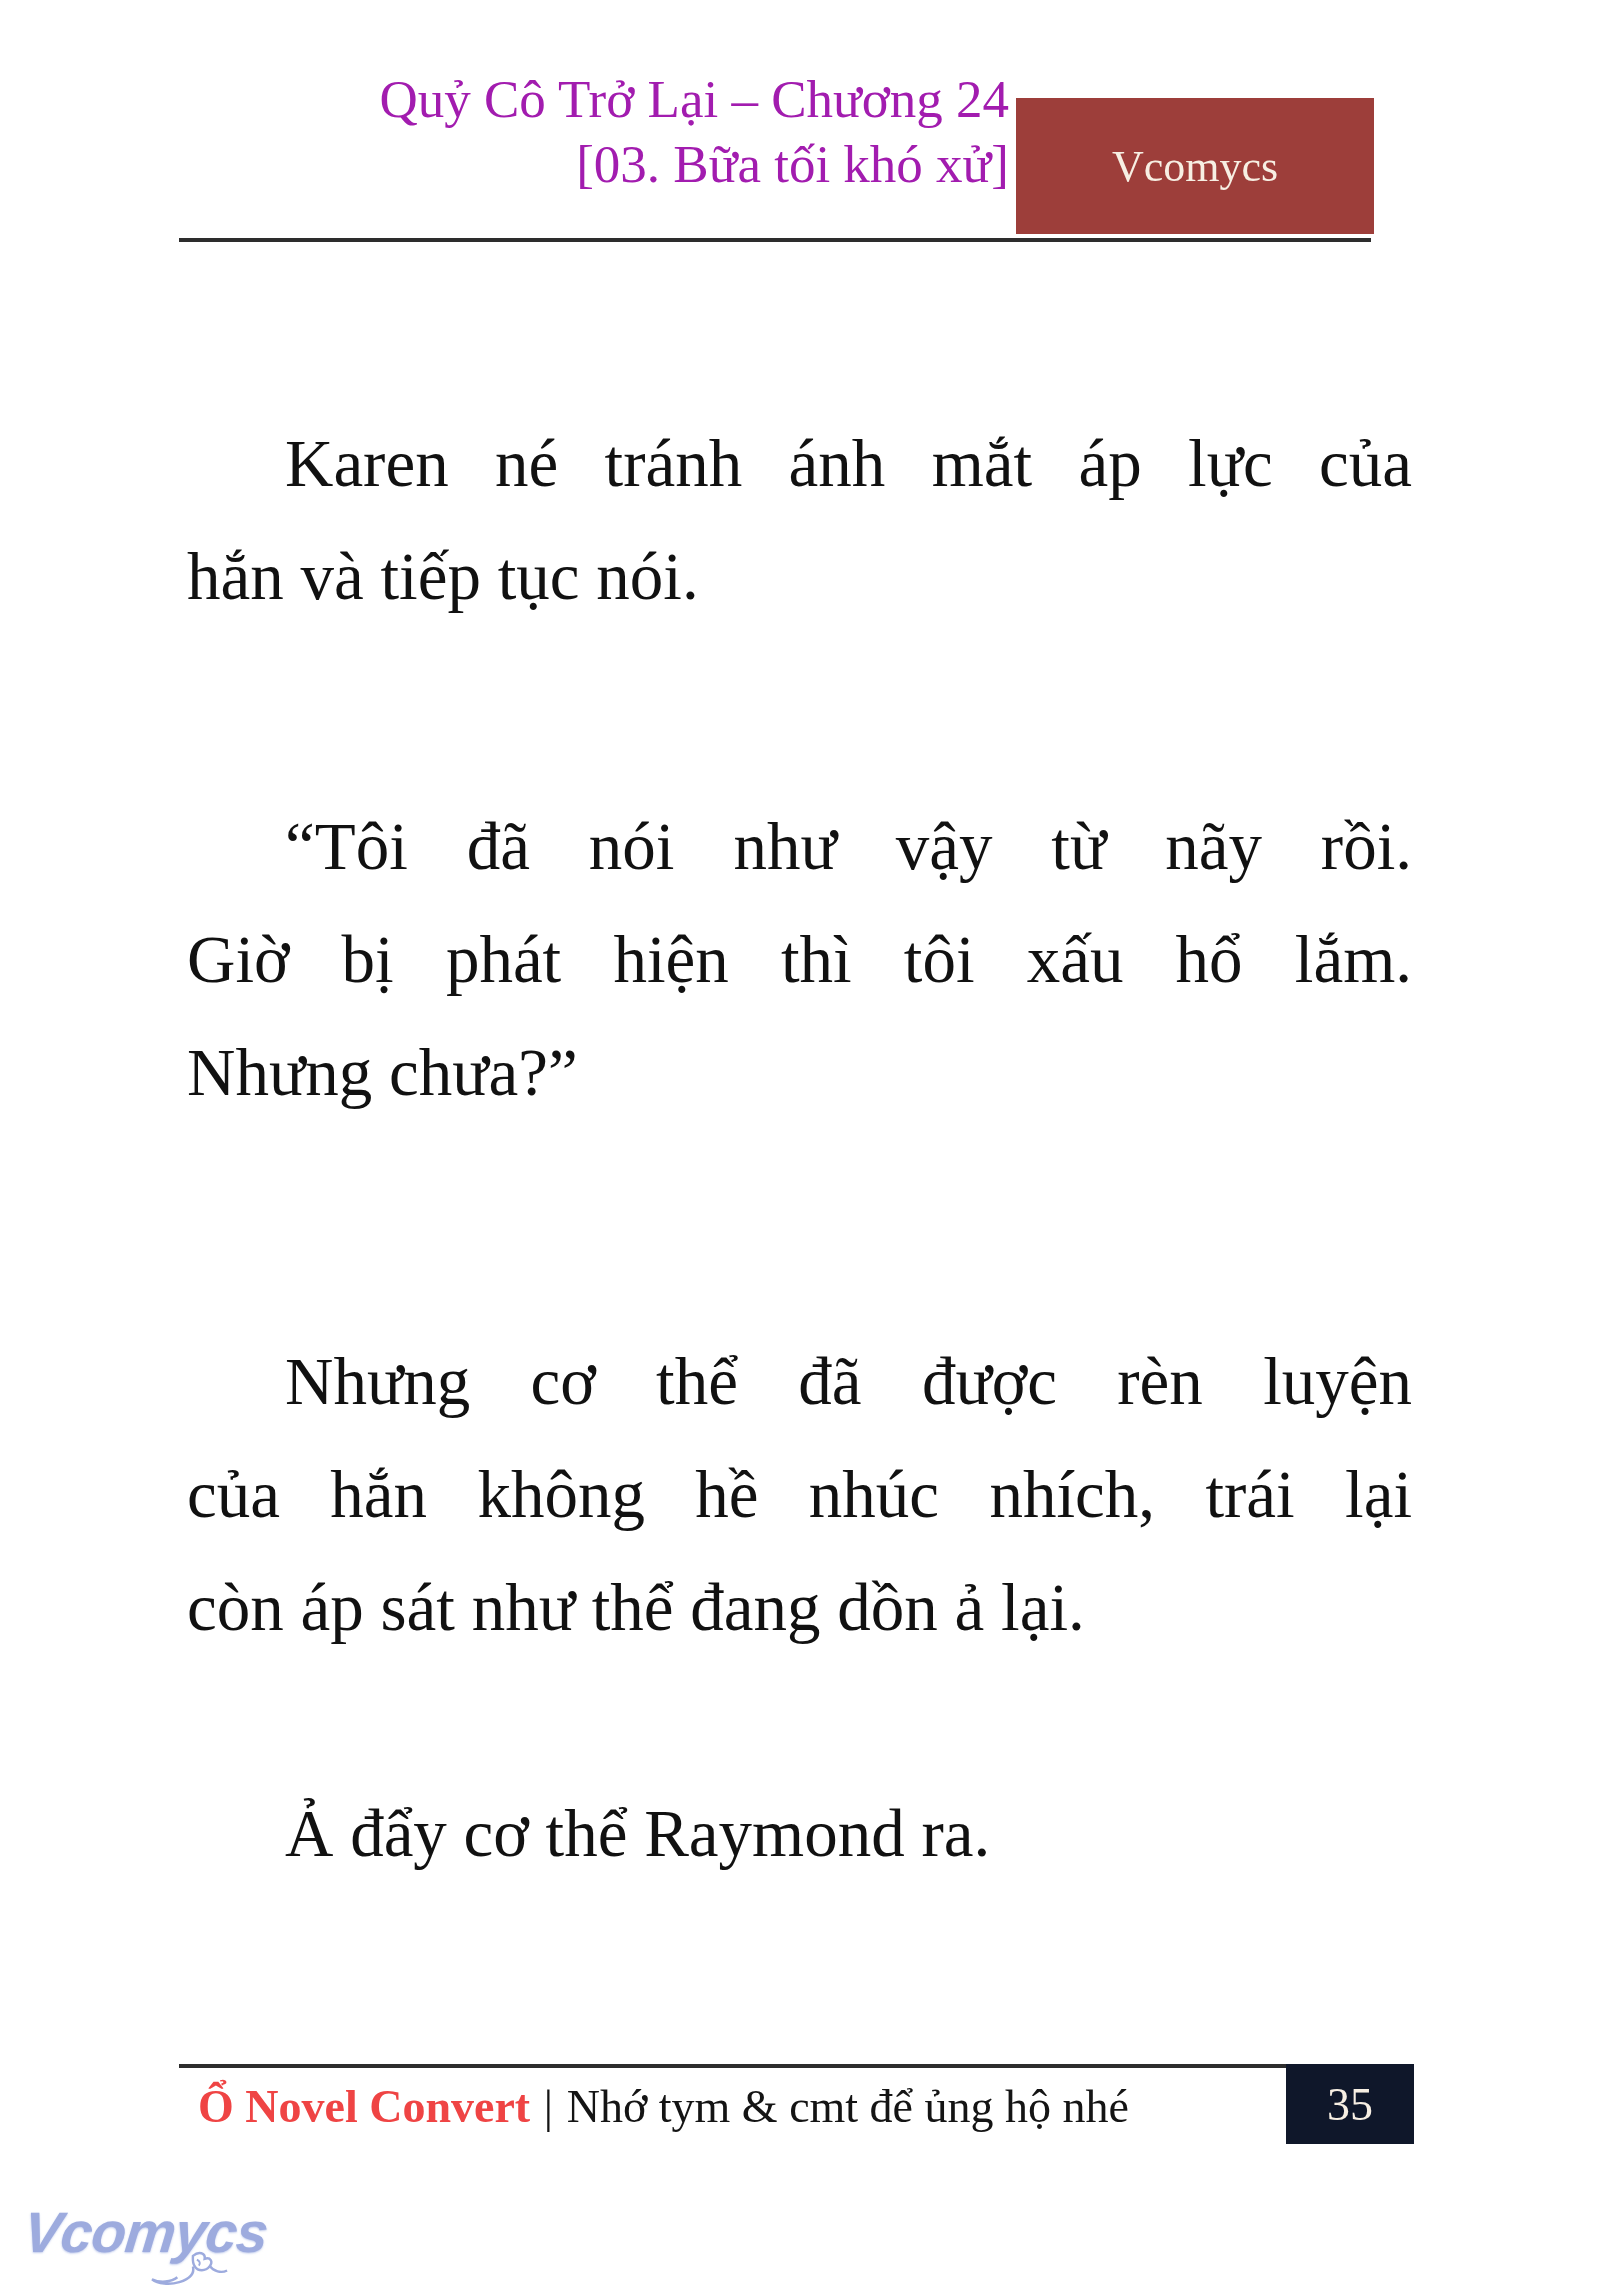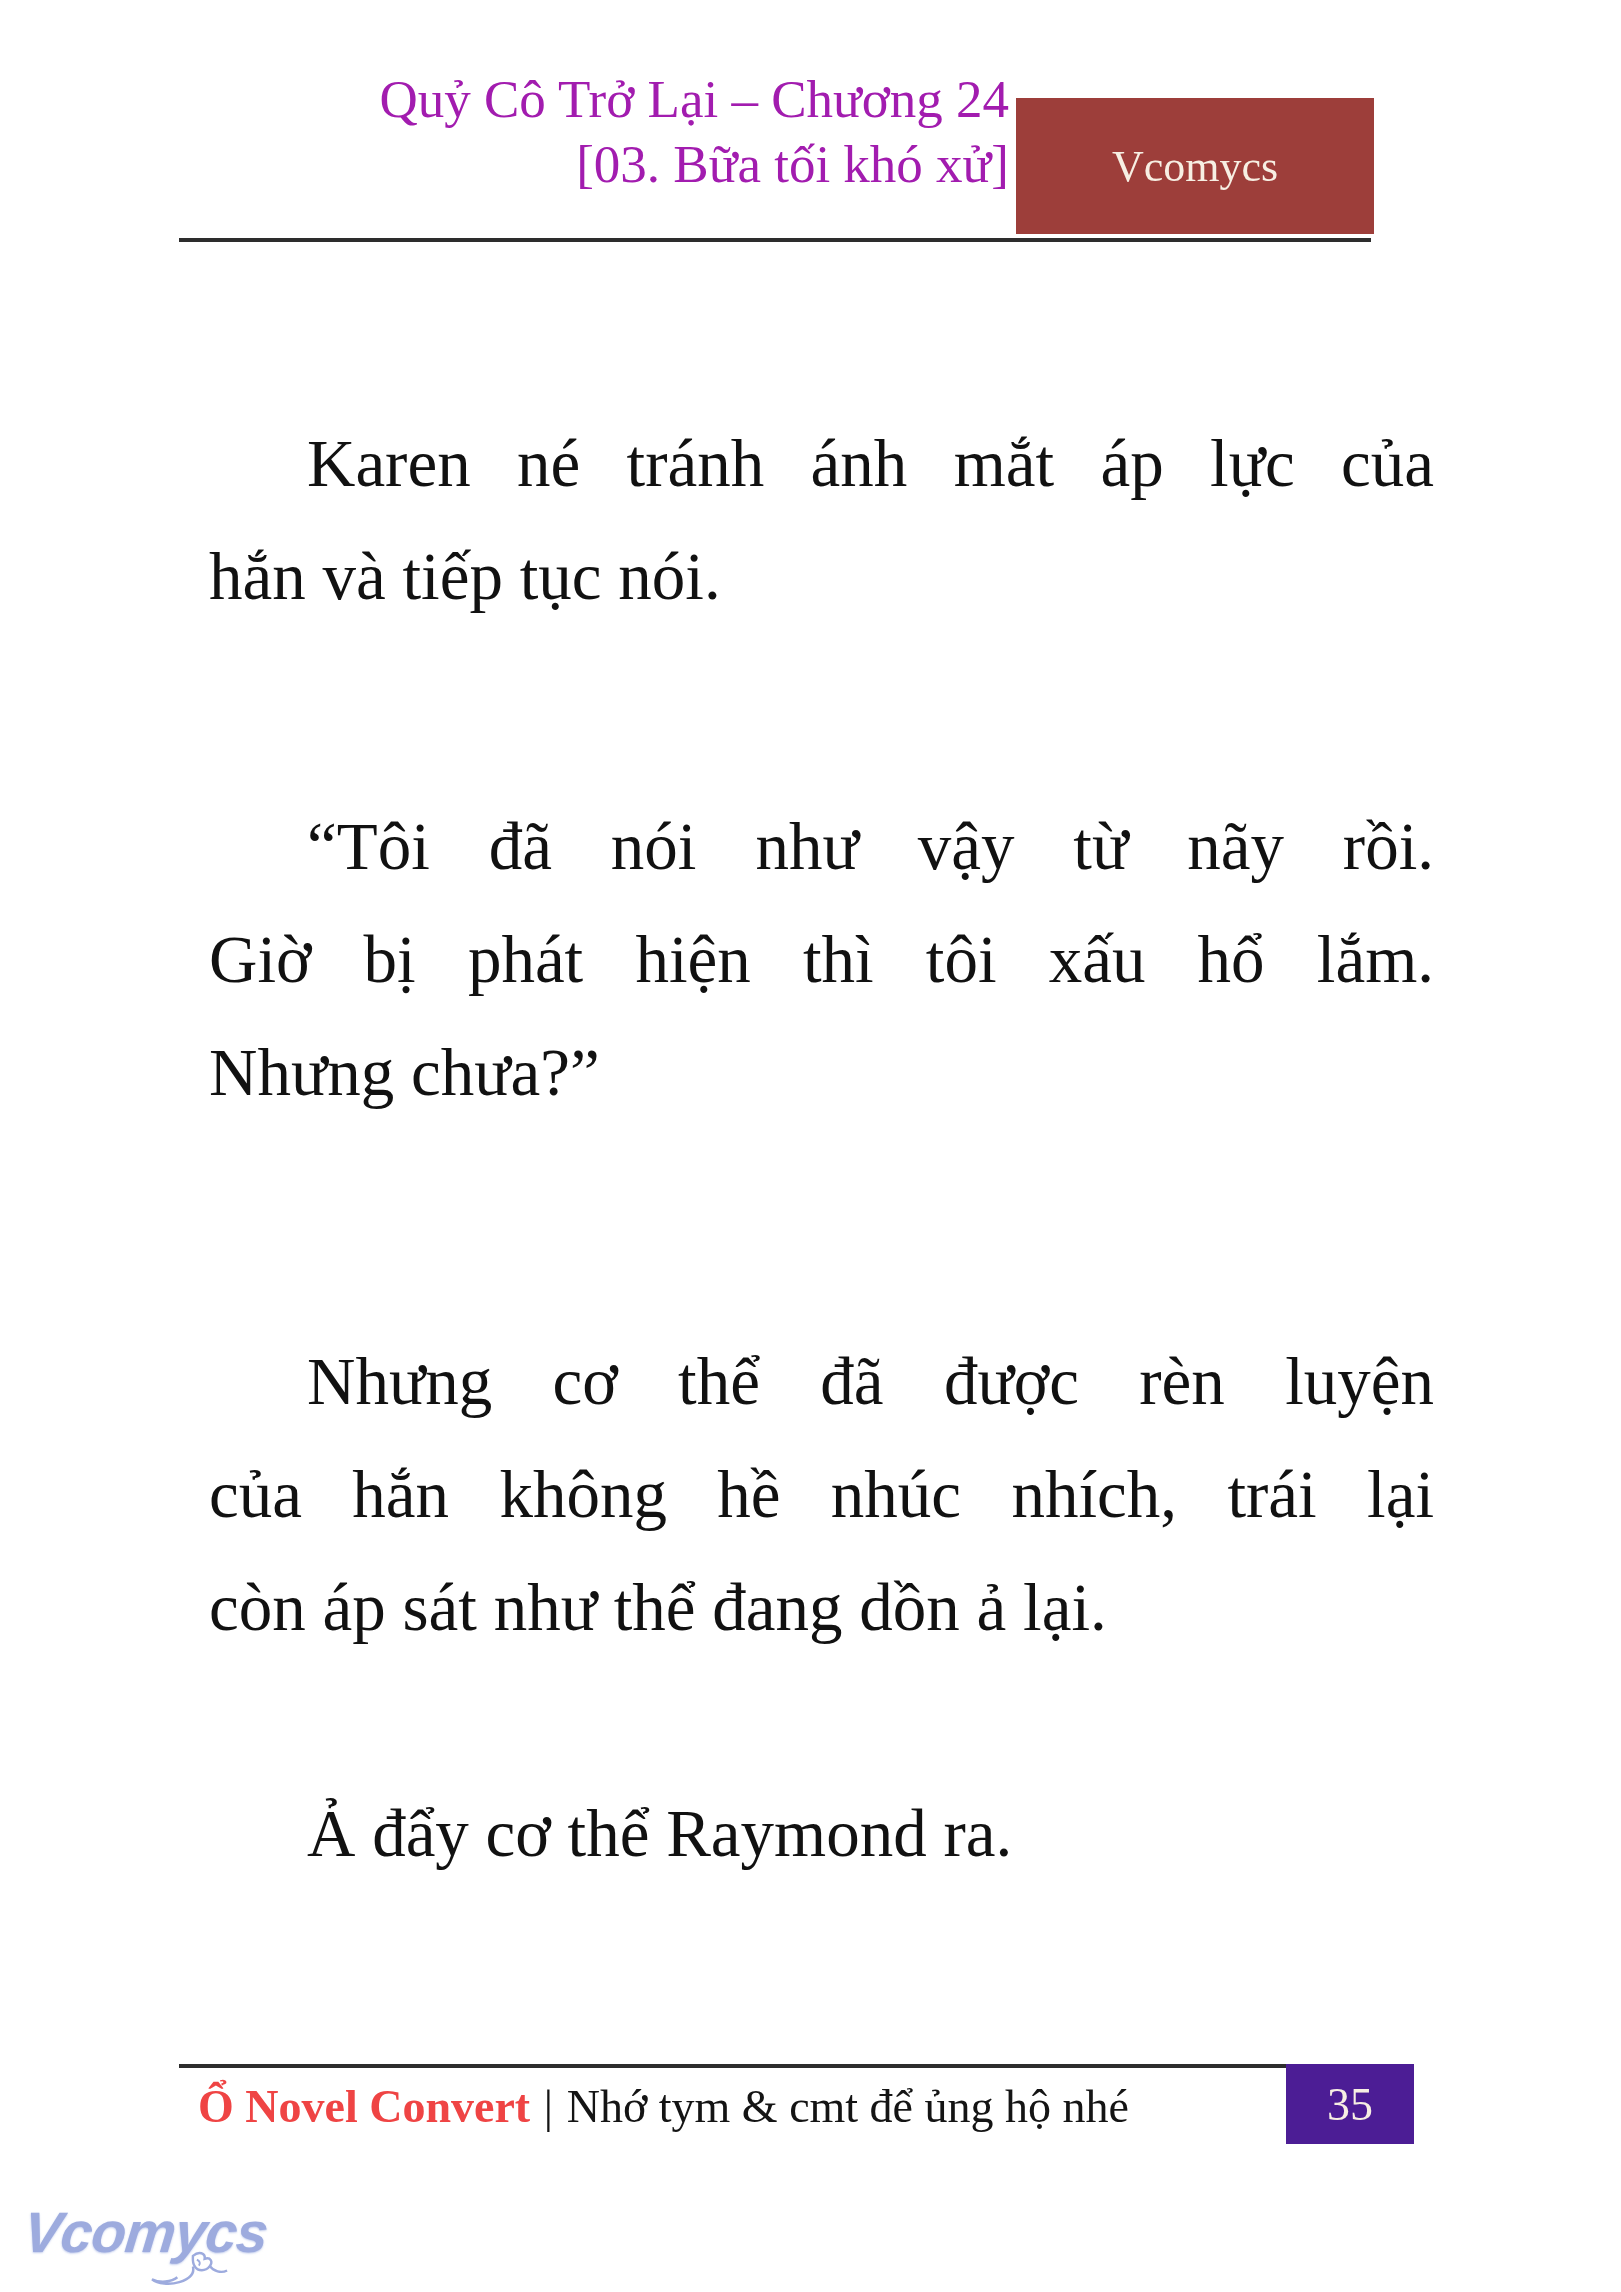--- a/index.html
+++ b/index.html
@@ -45,21 +45,21 @@
     top: 238px;
     left: 179px;
     width: 1192px;
     height: 3.9px;
     background: #2d2d2d;
   }
 
   
   .body-text {
     position: absolute;
-    left: 209px;
+    left: 187px;
     width: 1225px;
     top: 242px;
     font-size: 67px;
     line-height: 113px;
     color: #111111;
   }
   .para { margin: 0; }
   .para-1 { margin-top: 165px; }
   .para-2 { margin-top: 157px; }
   .para-3 { margin-top: 113px; }
@@ -99,21 +99,21 @@
     color: #ef4444;
     font-weight: bold;
   }
   .footer-sep { padding: 0 13.7px; color: #141414; }
   .page-number-box {
     position: absolute;
     left: 1286px;
     top: 2064px;
     width: 128px;
     height: 80px;
-    background: #4c1d95;
+    background: #0f172a;
     display: flex;
     align-items: center;
     justify-content: center;
     font-size: 46px;
     color: #f7efe3;
   }
 
   
   .watermark {
     position: absolute;

